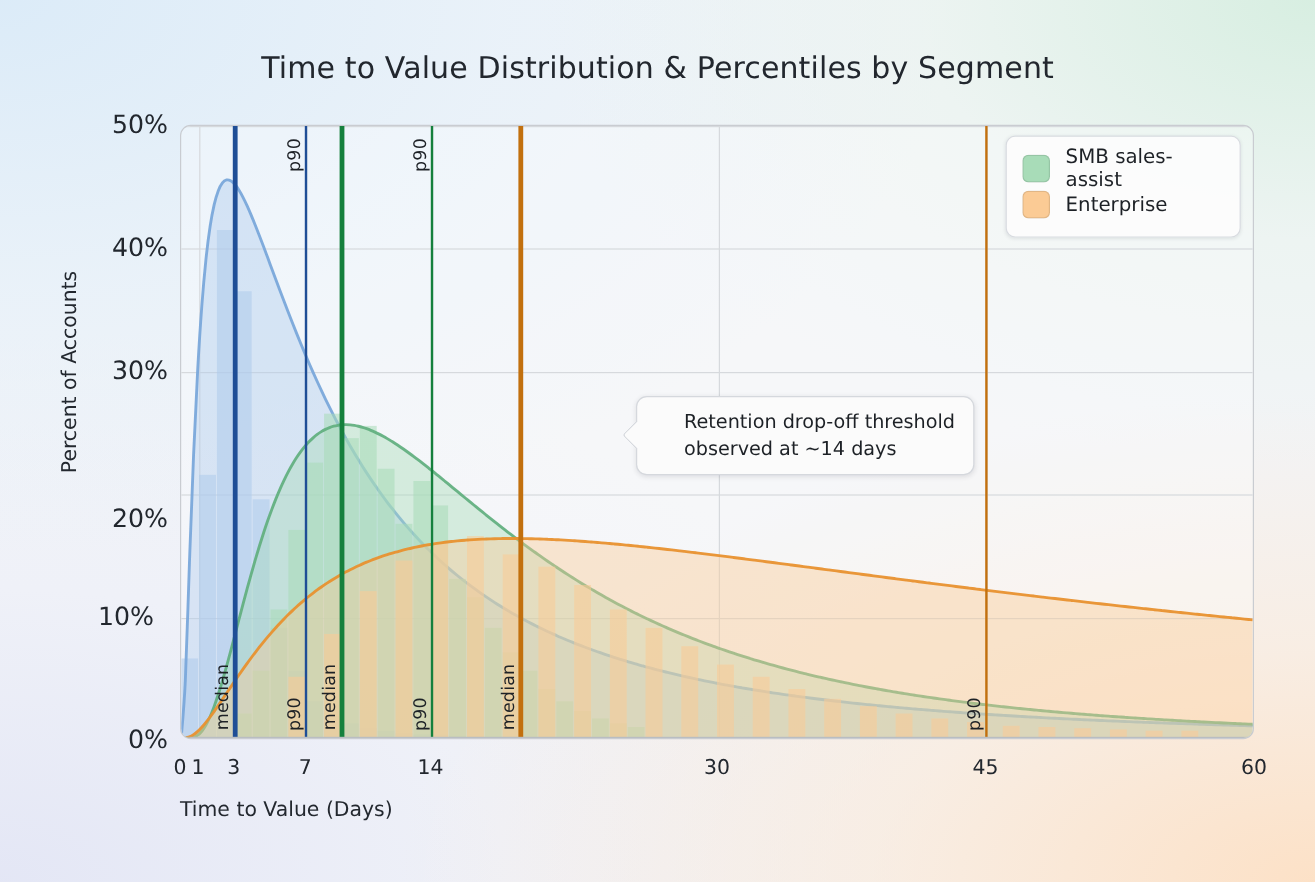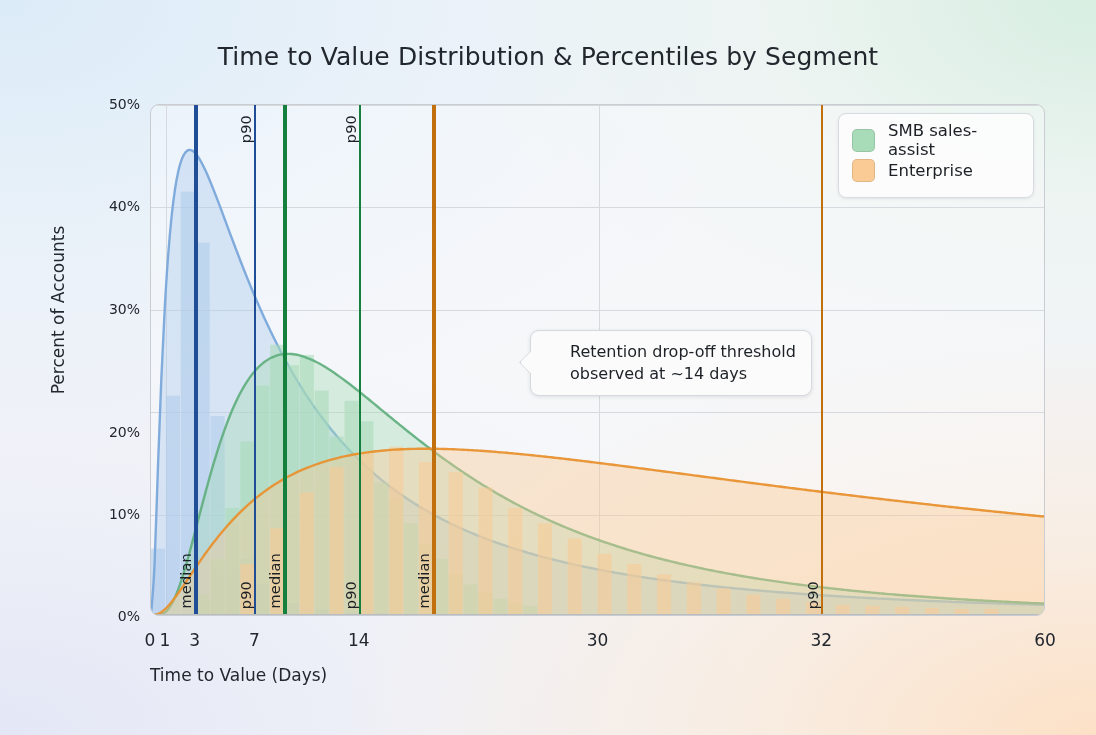--- a/index.html
+++ b/index.html
@@ -47,21 +47,21 @@
     text-align: left;
     font-size: 17px;
     color: #23282f;
   }
 
   
   .ytick {
     position: absolute;
     right: 0; width: 70px;
     text-align: right;
-    font-size: 14px;
+    font-size: 21px;
     color: #22272e;
     transform: translateY(-50%);
   }
   .yticks { position: absolute; left: 62px; top: 0; width: 78px; height: 735px; }
   .xtick {
     position: absolute;
     font-size: 17px;
     color: #22272e;
     transform: translateX(-50%);
     top: 630px;
@@ -159,34 +159,34 @@
 
 <div class="page">
 
   <div class="chart-title">Time to Value Distribution &amp; Percentiles by Segment</div>
 
   <div class="ylabel">Percent of Accounts</div>
   <div class="xlabel">Time to Value (Days)</div>
 
   <div class="yticks">
       <div class="ytick" style="top: 616px;">0%</div>
-      <div class="ytick" style="top: 513.6px;">10%</div>
+      <div class="ytick" style="top: 513.6px; text-align: center;">10%</div>
       <div class="ytick" style="top: 432px;">20%</div>
       <div class="ytick" style="top: 308.8px;">30%</div>
       <div class="ytick" style="top: 206.4px;">40%</div>
       <div class="ytick" style="top: 104px;">50%</div>
     </div>
   <div id="xticks-host">
       <div class="xtick" style="left: 150px;">0</div>
       <div class="xtick" style="left: 164.917px;">1</div>
       <div class="xtick" style="left: 194.75px;">3</div>
       <div class="xtick" style="left: 254.417px;">7</div>
       <div class="xtick" style="left: 358.833px;">14</div>
       <div class="xtick" style="left: 597.5px;">30</div>
-      <div class="xtick" style="left: 821.25px;">32</div>
+      <div class="xtick" style="left: 821.25px;">45</div>
       <div class="xtick" style="left: 1045px;">60</div>
     </div>
 
   <div class="plot">
     <div class="plot-inner" id="grid-host">
         <div class="gridline-h" style="top: 409.6px;"></div>
         <div class="gridline-h" style="top: 307.2px;"></div>
         <div class="gridline-h" style="top: 204.8px;"></div>
         <div class="gridline-h" style="top: 102.4px;"></div>
         <div class="gridline-h" style="top: 0px;"></div>

